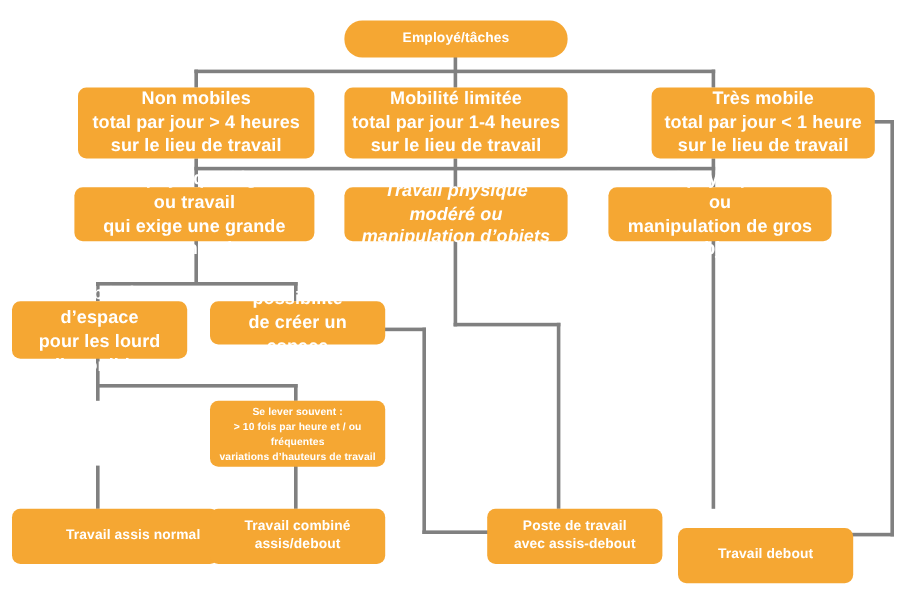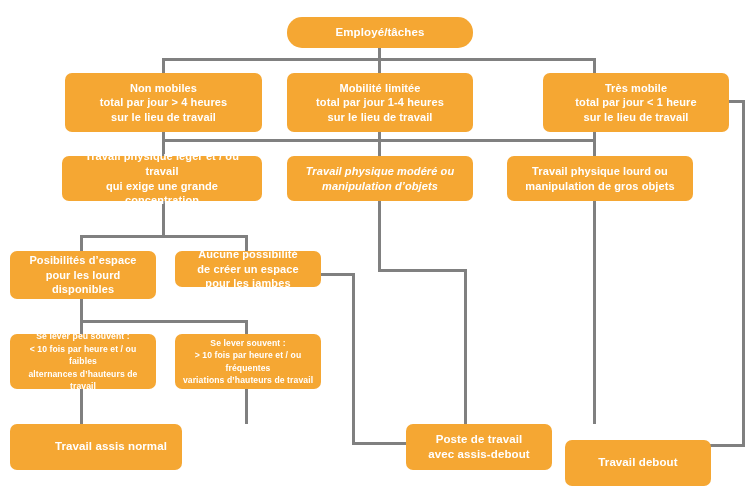--- a/index.html
+++ b/index.html
@@ -22,21 +22,21 @@
     display:flex;
     align-items:center;
     justify-content:center;
     text-align:center;
     box-sizing:border-box;
     line-height:1.32;
     letter-spacing:.1px;
     z-index:5;
   }
   .t11{font-size:11.5px;}
-  .t10{font-size:11px;}
+  .t10{font-size:15px;}
   .t9 {font-size:8.6px;font-weight:bold;line-height:1.45;}
   .node span{display:block;padding:0 6px;white-space:pre-line;}
 </style>
 </head>
 <body>
 
 <div id="stage">
 
   <div class="conn" style="left:378px;top:47px;width:3px;height:26px;"></div>
 
@@ -113,33 +113,32 @@
   <div class="node t10" style="left:10px;top:251px;width:146px;height:48px;">
     <span>Posibilités d’espace
 pour les lourd disponibles</span>
   </div>
   <div class="node t10" style="left:175px;top:251px;width:146px;height:36px;">
     <span>Aucune possibilité
 de créer un espace
 pour les jambes</span>
   </div>
 
-  <div class="node t9" style="left:10px;top:334px;width:146px;height:55px;">
-    <span>Se lever peu souvent :
-&lt; 10 fois par heure et / ou faibles
-alternances d’hauteurs de travail</span>
-  </div>
   <div class="node t9" style="left:175px;top:334px;width:146px;height:55px;">
     <span>Se lever souvent :
 &gt; 10 fois par heure et / ou fréquentes
 variations d’hauteurs de travail</span>
   </div>
 
   <div class="node t11" style="left:10px;top:424px;width:172px;height:46px;padding-left:30px;">
     <span>Travail assis normal</span>
+  </div>
+  <div class="node t11" style="left:175px;top:424px;width:146px;height:46px;">
+    <span>Travail combiné
+assis/debout</span>
   </div>
   <div class="node t11" style="left:406px;top:424px;width:146px;height:46px;">
     <span>Poste de travail
 avec assis-debout</span>
   </div>
   <div class="node t11" style="left:565px;top:440px;width:146px;height:46px;">
     <span>Travail debout</span>
   </div>
 
 </div>

